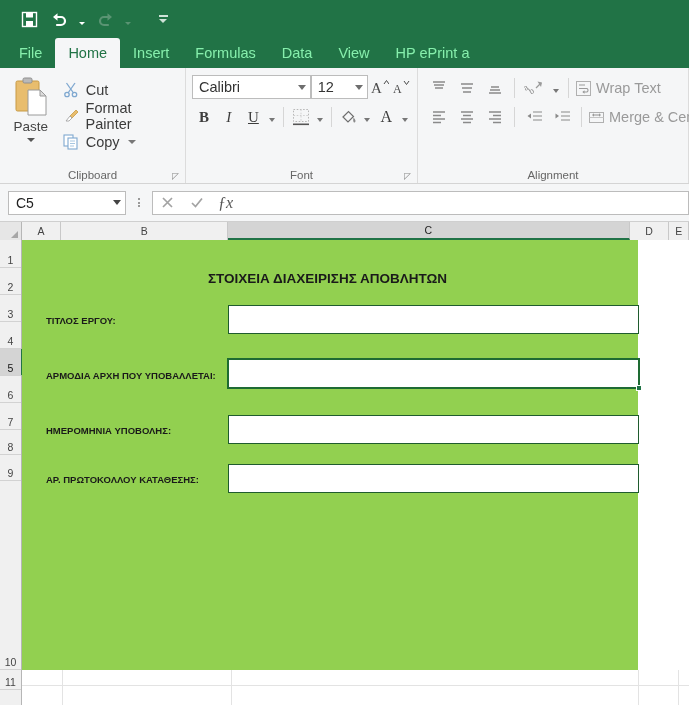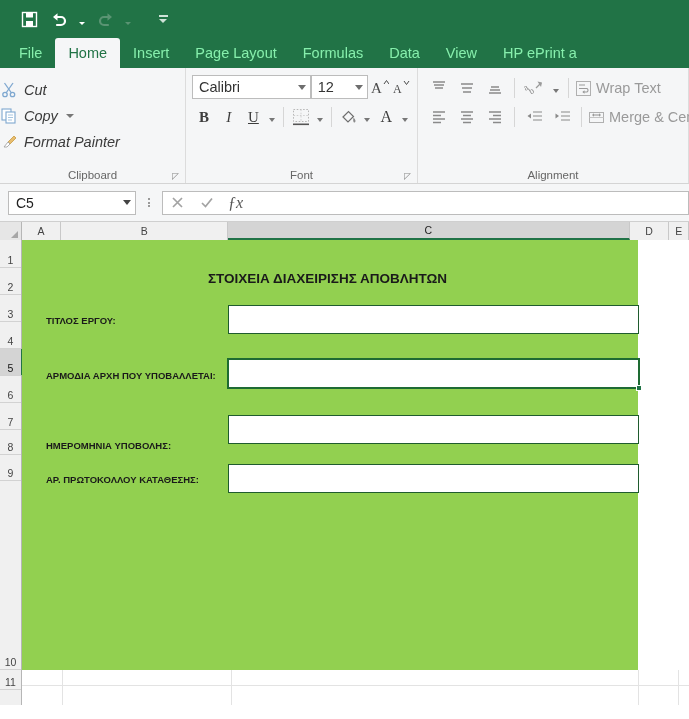--- a/index.html
+++ b/index.html
@@ -113,21 +113,21 @@
     padding-top: 4px;
   }
   .clipboard-ico { width: 36px; height: 42px; position: relative; }
   .paste-txt { font-size: 13.5px; color: #444; margin-top: 1px; }
   .paste-caret {
     width: 0; height: 0; margin-top: 4px;
     border-left: 4px solid transparent;
     border-right: 4px solid transparent;
     border-top: 4px solid #555;
   }
-  .clip-items { display: flex; flex-direction: column; padding-top: 6px; gap: 2px; font-style: italic; }
+  .clip-items { display: flex; flex-direction: column; padding-top: 6px; gap: 2px; }
   .clip-row {
     display: flex; align-items: center; gap: 6px;
     height: 24px; padding-right: 4px;
     font-size: 14.5px; color: #3b3b3b;
   }
   .clip-row .mini { width: 18px; height: 18px; display:flex; align-items:center; justify-content:center; }
   .clip-row .dd {
     width: 0; height: 0; margin-left: 2px;
     border-left: 4px solid transparent;
     border-right: 4px solid transparent;
@@ -180,21 +180,21 @@
 
   
   .fbar {
     height: 38px;
     background: #f5f6f7;
     border-bottom: 1px solid #cfcfcf;
     display: flex; align-items: center;
     padding: 0 0 0 8px;
   }
   .namebox {
-    width: 128px; height: 24px;
+    width: 118px; height: 24px;
     background: #ffffff; border: 1px solid #bcbcbc;
     display: flex; align-items: center; padding: 0 4px 0 7px;
     font-size: 14px; color: #222;
   }
   .namebox .val { flex: 1; }
   .namebox .dd { width:0;height:0;border-left:4.5px solid transparent;border-right:4.5px solid transparent;border-top:5px solid #444; }
   .fb-grip { width: 26px; height: 24px; display:flex; align-items:center; justify-content:center; }
   .fb-grip span { display:block; width:2px; height:2px; background:#9a9a9a; margin:1.5px 0; }
   .fb-btns { display: flex; align-items: center; height: 24px; background:#fff; border:1px solid #bcbcbc; border-right: none; }
   .fb-btn { width: 29px; height: 22px; display:flex;align-items:center;justify-content:center; color:#9a9a9a; font-size:15px; }
@@ -303,62 +303,73 @@
   <div class="qat-more">
     <span></span>
       <i></i>
   </div>
 </div>
 
 <div class="tab-bar">
   <div class="tab">File</div>
   <div class="tab active">Home</div>
   <div class="tab">Insert</div>
-  <div class="tab">Page Layout</div>
   <div class="tab">Formulas</div>
   <div class="tab">Data</div>
   <div class="tab">View</div>
   <div class="tab">HP ePrint a</div>
 </div>
 
 <div class="ribbon">
 
   <div class="grp grp-clip">
     <div class="grp-body">
+      <div class="paste-col">
+        <div class="clipboard-ico">
+          <svg width="36" height="42" viewBox="0 0 36 42" aria-hidden="true">
+            <rect x="3" y="5" width="23" height="30" rx="1.5" fill="#e8bd6e" stroke="#c79a45" stroke-width="1"></rect>
+            <rect x="10" y="2" width="9" height="5" rx="1.5" fill="#b9b9b9" stroke="#8f8f8f" stroke-width="1"></rect>
+            <path d="M15 14 H27 L33 20 V39 H15 Z" fill="#ffffff" stroke="#9a9a9a" stroke-width="1"></path>
+            <path d="M27 14 L33 20 H27 Z" fill="#dcdcdc" stroke="#9a9a9a" stroke-width="1"></path>
+          </svg>
+        </div>
+        <div class="paste-txt">Paste</div>
+        <div class="paste-caret"></div>
+      </div>
       <div class="clip-items">
         <div class="clip-row">
           <span class="mini">
             <svg width="16" height="16" viewBox="0 0 16 16" aria-hidden="true">
               <circle cx="4" cy="12.5" r="2.2" fill="none" stroke="#7fa8d0" stroke-width="1.3"></circle>
               <circle cx="11.5" cy="12.5" r="2.2" fill="none" stroke="#7fa8d0" stroke-width="1.3"></circle>
               <path d="M12 1 L5 11" stroke="#7fa8d0" stroke-width="1.3" fill="none"></path>
               <path d="M3.5 1 L10.5 11" stroke="#7fa8d0" stroke-width="1.3" fill="none"></path>
             </svg>
           </span>
           <span>Cut</span>
         </div>
         <div class="clip-row">
           <span class="mini">
             <svg width="16" height="16" viewBox="0 0 16 16" aria-hidden="true">
+              <path d="M13 2 L7 8 L9 10 L15 4 Z" fill="#e8bd6e" stroke="#c79a45" stroke-width="0.8"></path>
+              <path d="M7 8 L3 13 L6 13 L9 10 Z" fill="#ffffff" stroke="#9a9a9a" stroke-width="0.8"></path>
+            </svg>
+          </span>
+          <span>Format Painter</span>
+        </div>
+        <div class="clip-row">
+          <span class="mini">
+            <svg width="16" height="16" viewBox="0 0 16 16" aria-hidden="true">
               <rect x="1" y="1" width="9" height="11" fill="#ffffff" stroke="#7fa8d0" stroke-width="1.1"></rect>
               <rect x="5" y="4" width="9" height="11" fill="#ffffff" stroke="#7fa8d0" stroke-width="1.1"></rect>
               <path d="M7 7 H12 M7 9.5 H12 M7 12 H11" stroke="#9dbfdd" stroke-width="0.9"></path>
             </svg>
           </span>
           <span>Copy</span>
           <span class="dd"></span>
-        </div>
-        <div class="clip-row">
-          <span class="mini">
-            <svg width="16" height="16" viewBox="0 0 16 16" aria-hidden="true">
-              <path d="M13 2 L7 8 L9 10 L15 4 Z" fill="#e8bd6e" stroke="#c79a45" stroke-width="0.8"></path>
-              <path d="M7 8 L3 13 L6 13 L9 10 Z" fill="#ffffff" stroke="#9a9a9a" stroke-width="0.8"></path>
-            </svg>
-          </span>
-          <span>Format Painter</span>
         </div>
       </div>
     </div>
     <div class="grp-label">
       <span>Clipboard</span>
       <span class="grp-dialog">◸</span>
     </div>
   </div>
 
   <div class="grp grp-font">
@@ -597,20 +608,20 @@
 
       <div class="sheet-title" style="top:25px; left:186px;margin-top:6px;">ΣΤΟΙΧΕΙΑ ΔΙΑΧΕΙΡΙΣΗΣ ΑΠΟΒΛΗΤΩΝ</div>
 
       <div class="fld-label" style="top:75px; left:24px;">ΤΙΤΛΟΣ ΕΡΓΟΥ:</div>
       <div class="fld-box" style="top:65px; left:206px; width:411px; height:29px;"></div>
 
       <div class="fld-label" style="top:130px; left:24px;">ΑΡΜΟΔΙΑ ΑΡΧΗ ΠΟΥ ΥΠΟΒΑΛΛΕΤΑΙ:</div>
       <div class="fld-box active" style="top:118px; left:205px; width:413px; height:31px;"></div>
       <div class="fill-handle" style="top:145px; left:614px;"></div>
 
-      <div class="fld-label" style="top:200px; left:24px;">ΗΜΕΡΟΜΗΝΙΑ ΥΠΟΒΟΛΗΣ:</div>
+      <div class="fld-label" style="top:185px; left:24px;">ΗΜΕΡΟΜΗΝΙΑ ΥΠΟΒΟΛΗΣ:</div>
       <div class="fld-box" style="top:175px; left:206px; width:411px; height:29px;"></div>
 
       <div class="fld-label" style="top:234px; left:24px;">ΑΡ. ΠΡΩΤΟΚΟΛΛΟΥ ΚΑΤΑΘΕΣΗΣ:</div>
       <div class="fld-box" style="top:224px; left:206px; width:411px; height:29px;"></div>
     </div>
   </div>
 </div>
 
 </body></html>

